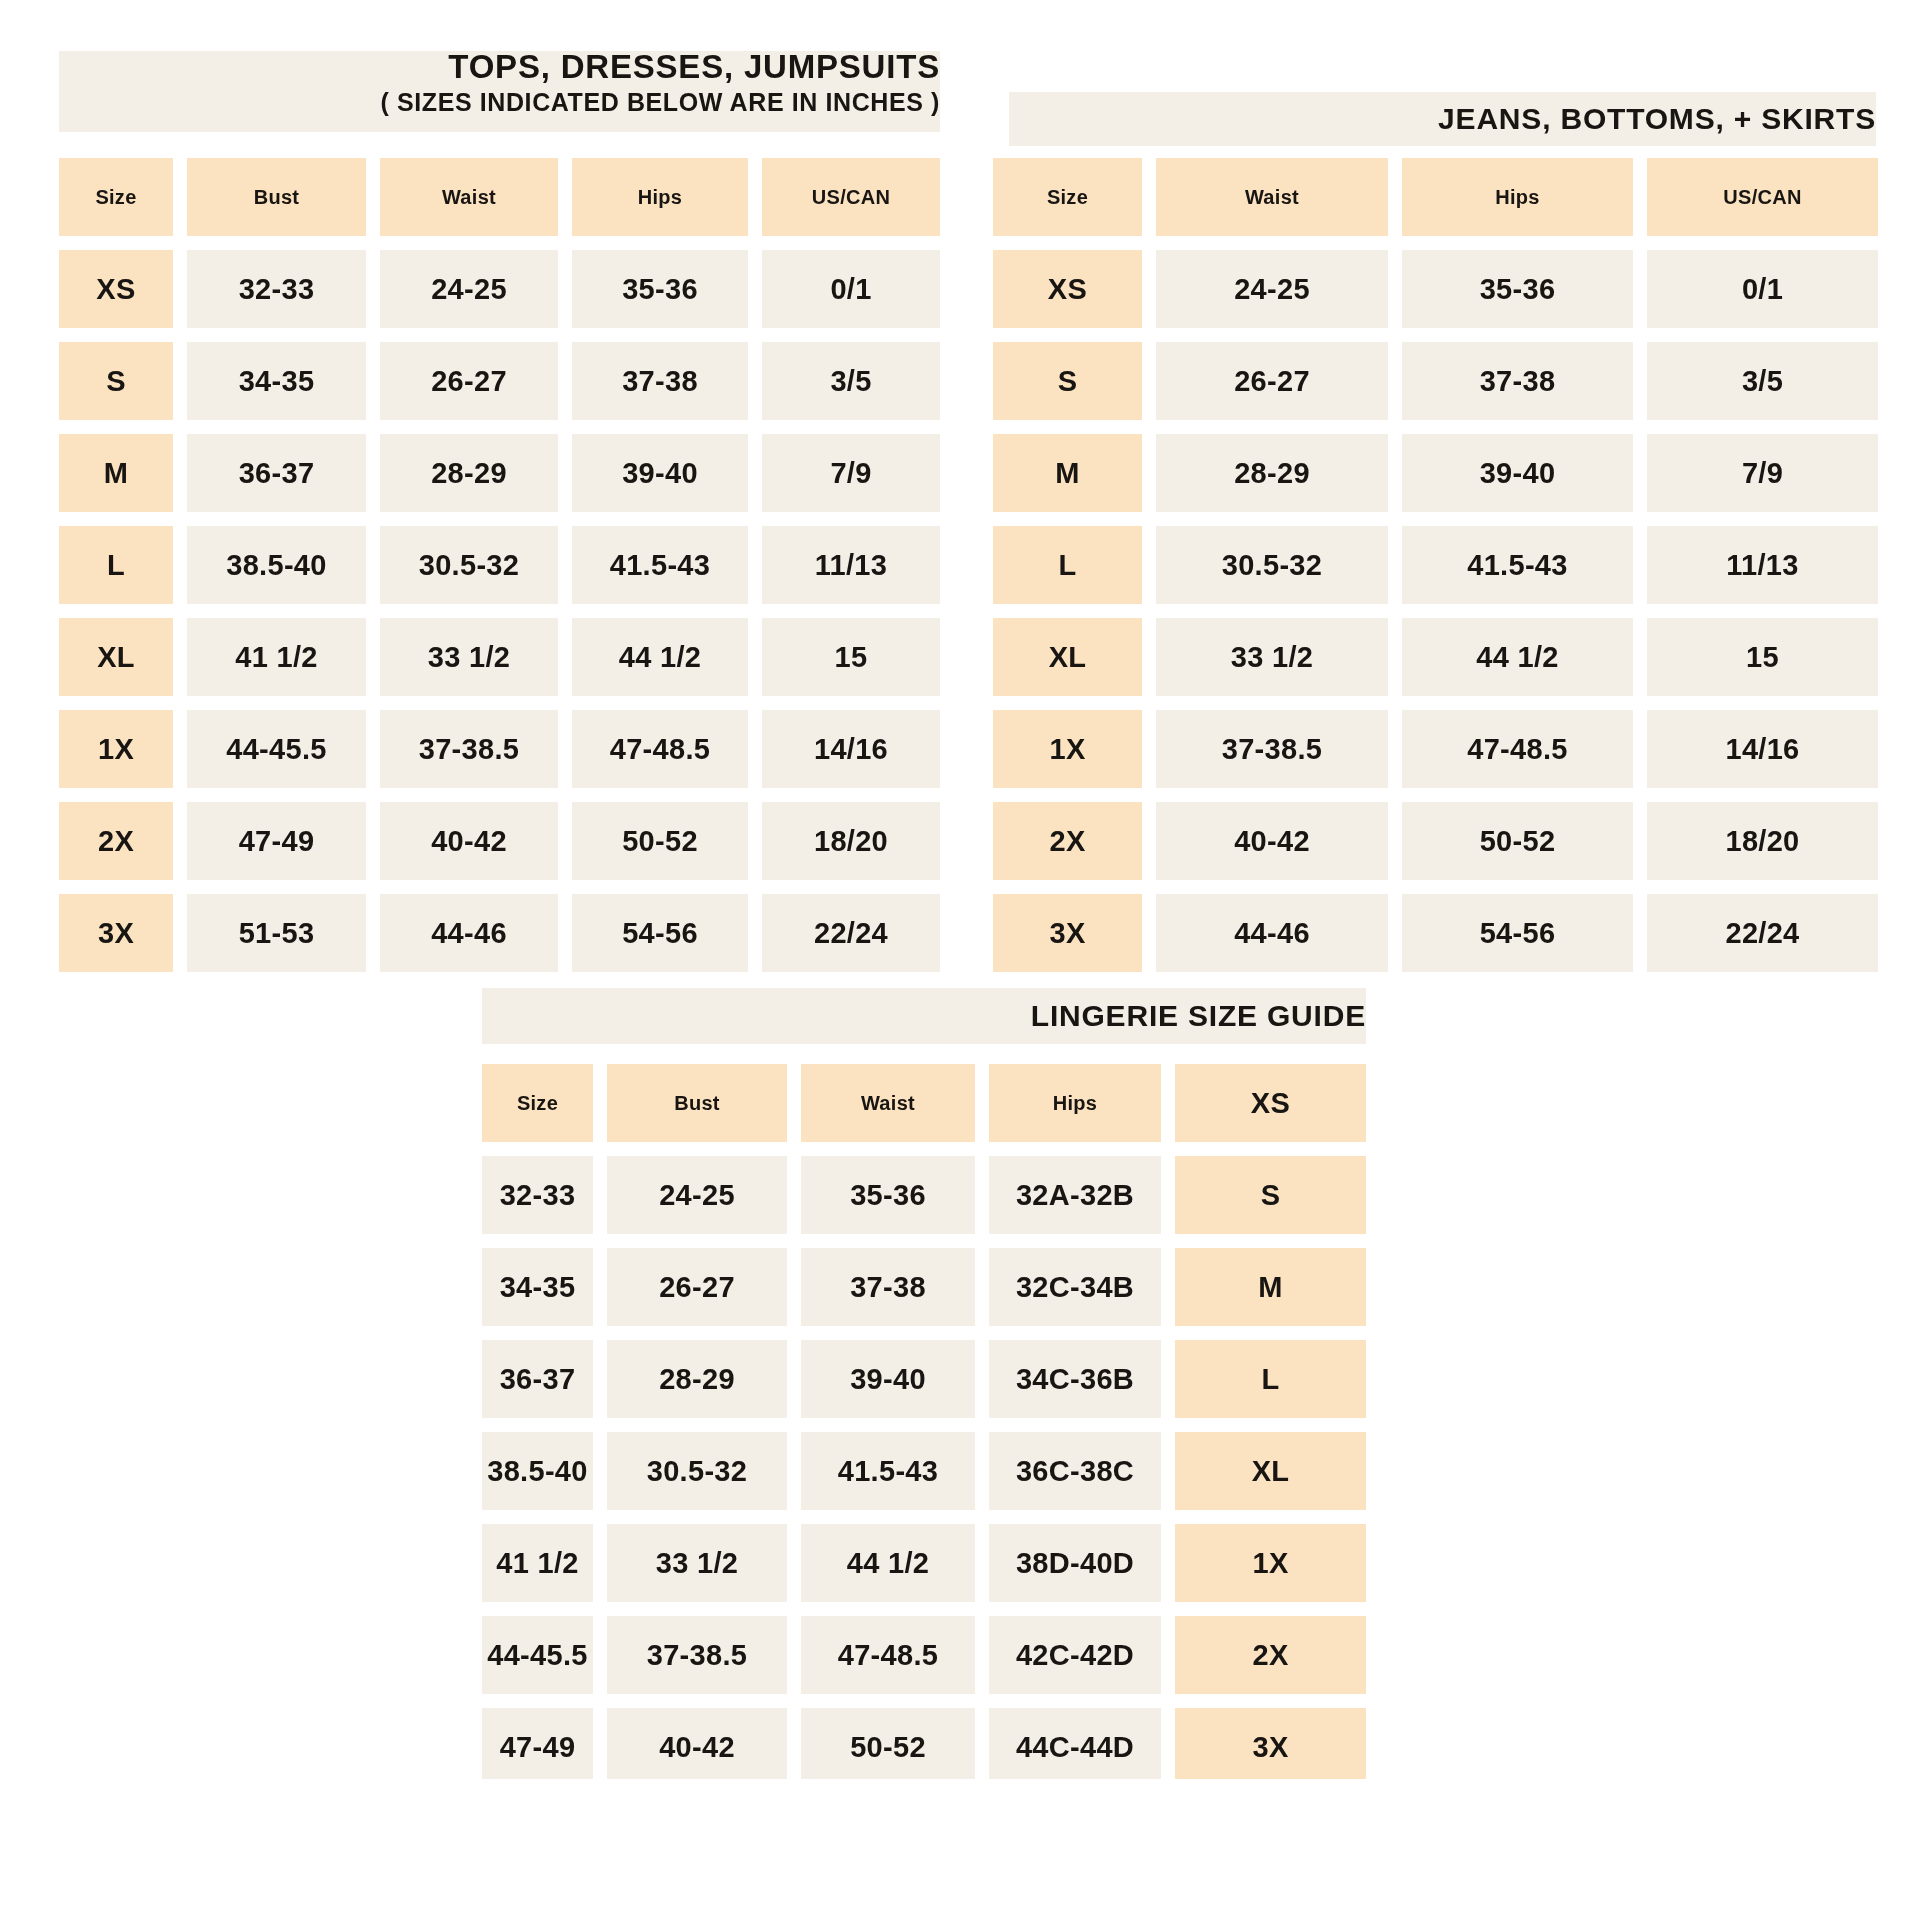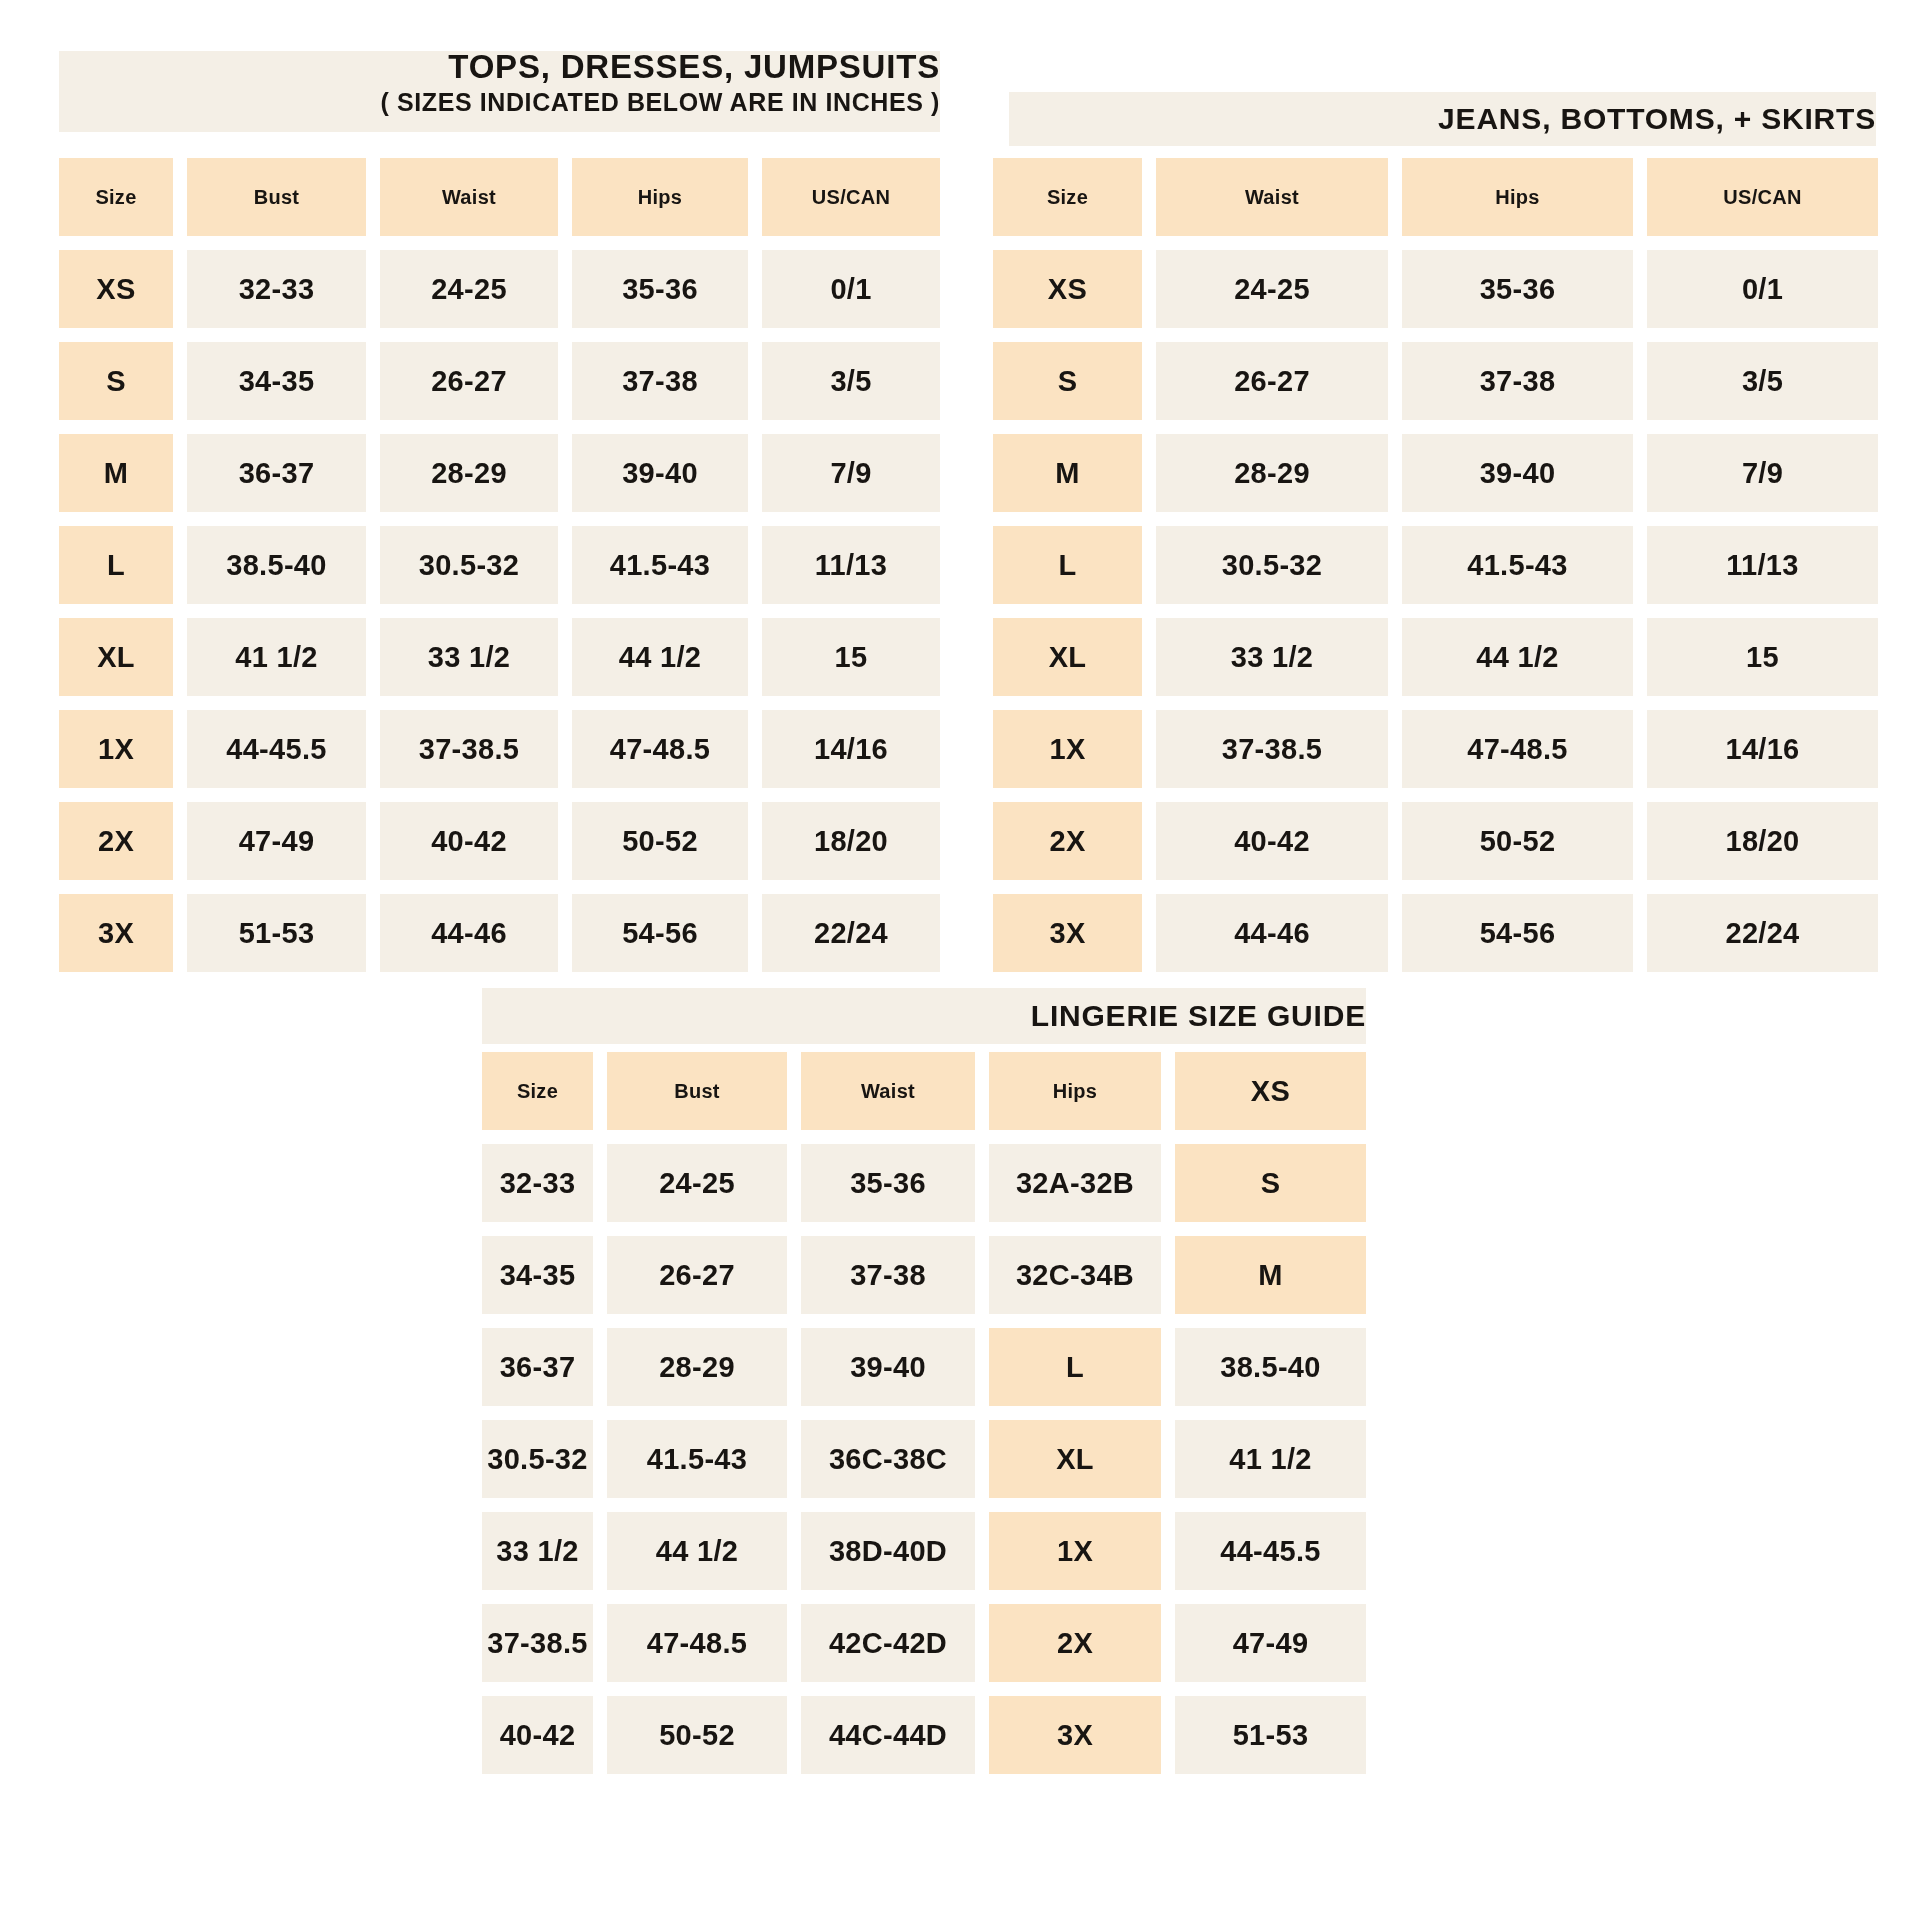--- a/index.html
+++ b/index.html
@@ -39,21 +39,21 @@
   }
   #jeans-block .banner {
     height: 54px;
     margin-top: 41px;
     margin-bottom: 12px;
     padding-left: 32px;
     margin-left: 16px;
   }
   #lingerie-block .banner {
     height: 56px;
-    margin-bottom: 8px;
+    margin-bottom: 20px;
     padding-left: 20px;
   }
   .banner-title {
     margin: 0;
     font-size: 33px;
     font-weight: 700;
     letter-spacing: 0.8px;
     line-height: 1.05;
   }
   .banner-title.single {
@@ -212,20 +212,21 @@
         <div class="cell val">32A-32B</div>
         <div class="cell size">S</div>
         <div class="cell val">34-35</div>
         <div class="cell val">26-27</div>
         <div class="cell val">37-38</div>
         <div class="cell val">32C-34B</div>
         <div class="cell size">M</div>
         <div class="cell val">36-37</div>
         <div class="cell val">28-29</div>
         <div class="cell val">39-40</div>
+        <div class="cell val">34C-36B</div>
         <div class="cell size">L</div>
         <div class="cell val">38.5-40</div>
         <div class="cell val">30.5-32</div>
         <div class="cell val">41.5-43</div>
         <div class="cell val">36C-38C</div>
         <div class="cell size">XL</div>
         <div class="cell val">41 1/2</div>
         <div class="cell val">33 1/2</div>
         <div class="cell val">44 1/2</div>
         <div class="cell val">38D-40D</div>

